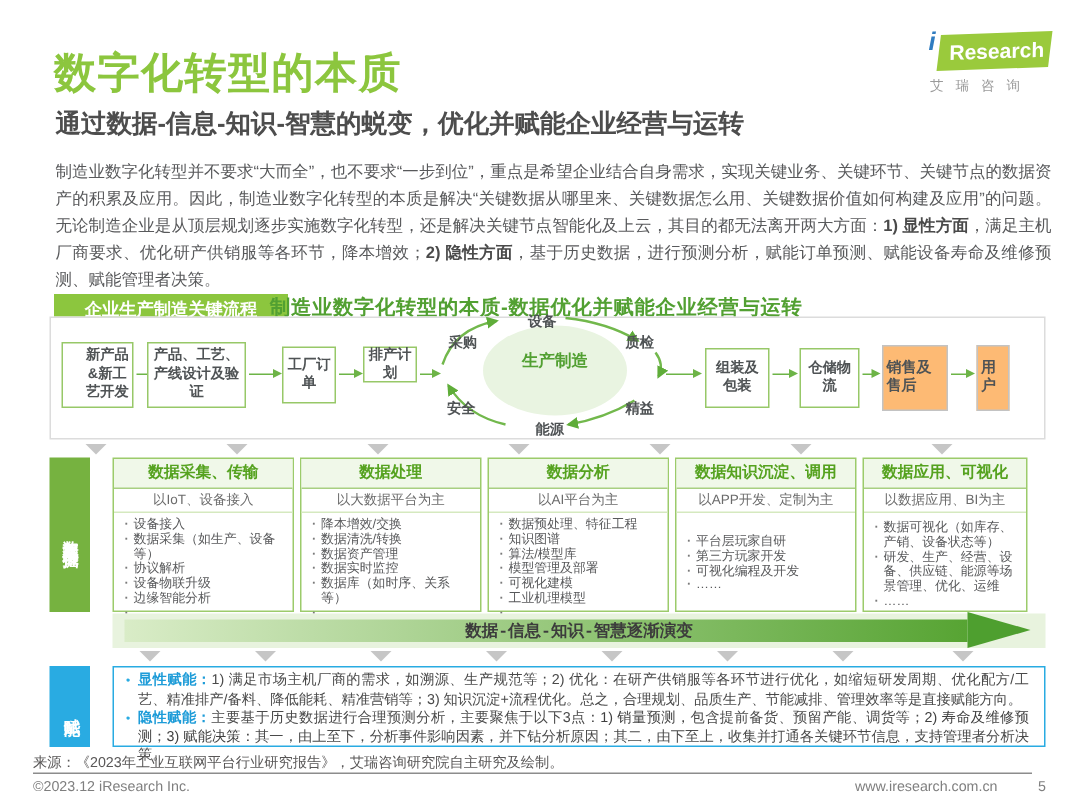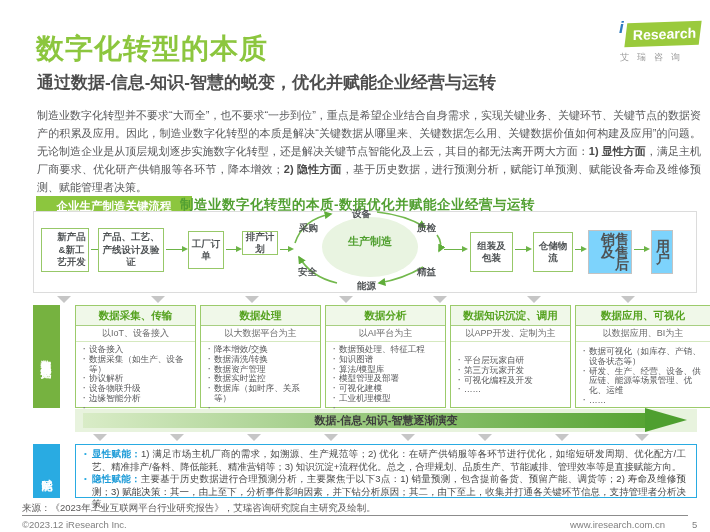--- a/index.html
+++ b/index.html
@@ -21,22 +21,22 @@
   .logo-cn{margin-top:5px;margin-left:4px;font-size:9px;color:#9A9A9A;letter-spacing:8px;white-space:nowrap;}
 
   
   .diag-title{font-size:13.5px;font-weight:bold;color:#52A032;letter-spacing:.5px;}
   .flow-label{background:#8CC63E;color:#fff;font-size:11.5px;font-weight:bold;
               display:flex;align-items:center;justify-content:center;}
   .flow-frame{border:1px solid #DCDCDC;background:#fff;}
   .box-green{border:1px solid #97C868;background:#fff;color:#4F5355;font-size:9.5px;font-weight:600;
              display:flex;align-items:center;justify-content:center;text-align:center;
              line-height:12.5px;padding:2px;}
-  .box-gray{border:1px solid #C3C3C3;background:#7dd3fc;color:#4F5355;font-size:14px;font-weight:600;
-            display:flex;align-items:center;justify-content:center;text-align:right;
+  .box-gray{border:1px solid #C3C3C3;background:#fdba74;color:#4F5355;font-size:10px;font-weight:600;
+            display:flex;align-items:center;justify-content:center;text-align:left;
             line-height:12.5px;padding:2px;}
   .harrow{height:0;border-top:1.5px solid #6DB447;}
   .harrow:after{content:"";position:absolute;right:-2px;top:-4.5px;width:0;height:0;
                 border-left:6px solid #6DB447;border-top:3.5px solid transparent;border-bottom:3.5px solid transparent;}
   .cycle-ellipse{background:#E9F4E1;border-radius:50%;}
   .cycle-label{font-size:9.5px;font-weight:600;color:#4F5355;white-space:nowrap;}
   .cycle-center{font-size:11px;font-weight:bold;color:#52A032;text-align:center;line-height:13px;}
   .darrow{position:absolute;width:0;height:0;border-left:7px solid transparent;
           border-right:7px solid transparent;border-top:7px solid #C6C6C6;}
 
@@ -50,21 +50,21 @@
               color:#55A21F;background:#F0F8E9;border-bottom:1px solid #A8CF82;}
   .dcol-sub{height:15px;line-height:15px;text-align:center;font-size:9px;color:#6B6B6B;
             border-bottom:1px solid #D5E9BF;}
   .dcol-items{padding:3px 4px 0 6px;}
   .dcol-item{position:relative;font-size:8.6px;line-height:9.8px;color:#58595B;padding-left:7px;}
   .dcol-item:before{content:"·";position:absolute;left:1px;top:0;color:#7a7a7a;font-weight:bold;}
   .evo-strip{background:#E8F3DE;}
   .evo-body{background:linear-gradient(to right,#D9ECC7,#57A433);}
   .evo-head{width:0;height:0;border-top:12px solid transparent;border-bottom:12px solid transparent;
             border-left:42px solid #4E9F2F;}
-  .evo-text{font-size:11px;font-weight:bold;color:#3C3C3C;text-align:center;}
+  .evo-text{font-size:11px;font-weight:bold;color:#3C3C3C;text-align:center;font-family:Liberation Mono, monospace;}
 
   
   .emp-box{border:1px solid #29ABE2;background:#fff;padding:3px 10px 0 8px;}
   .emp-row{position:relative;font-size:9.5px;line-height:12.5px;color:#4A4A4A;padding-left:8px;text-align:justify;}
   .emp-row:before{content:"•";position:absolute;left:0;top:0;color:#29ABE2;font-size:8px;}
   .seg-blue{color:#1E9CD8;font-weight:bold;}
   .seg-bold{font-weight:normal;color:#3F3F3F;}
 
   
   .src{font-size:9.5px;color:#595757;}
@@ -186,21 +186,21 @@
   <div class="abs dcol" style="left:450px;top:305px;width:121px;height:103px;">
     <div class="dcol-title">数据知识沉淀、调用</div>
     <div class="dcol-sub">以APP开发、定制为主</div>
     <div class="dcol-items" style="padding-top:14px;">
       <div class="dcol-item">平台层玩家自研</div>
       <div class="dcol-item">第三方玩家开发</div>
       <div class="dcol-item">可视化编程及开发</div>
       <div class="dcol-item">……</div>
     </div>
   </div>
-  <div class="abs dcol" style="left:575px;top:305px;width:136px;height:103px;">
+  <div class="abs dcol" style="left:575px;top:305px;width:110px;height:103px;">
     <div class="dcol-title">数据应用、可视化</div>
     <div class="dcol-sub">以数据应用、BI为主</div>
     <div class="dcol-items" style="padding-top:5px;">
       <div class="dcol-item">数据可视化（如库存、产销、设备状态等）</div>
       <div class="dcol-item">研发、生产、经营、设备、供应链、能源等场景管理、优化、运维</div>
       <div class="dcol-item">……</div>
     </div>
   </div>
 
   <div class="abs evo-strip" style="left:75px;top:409px;width:622px;height:23px;"></div>

